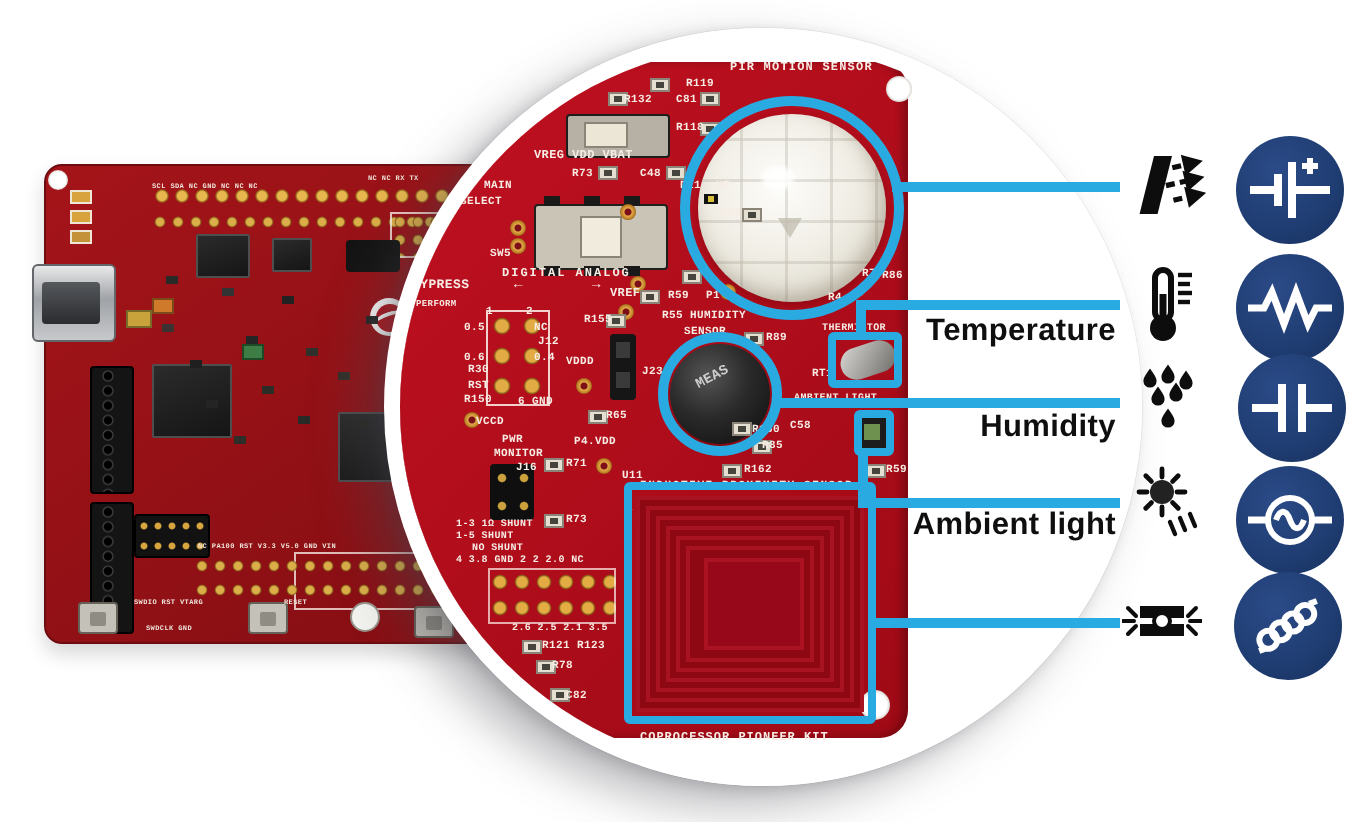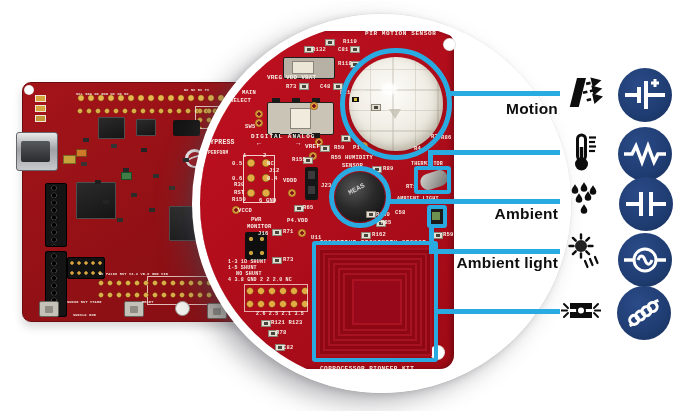--- a/index.html
+++ b/index.html
@@ -276,21 +276,20 @@
   <div class="hl" style="left:312px;top:241px;width:126px;height:121px"></div>
 
   <div class="cline" style="left:446px;top:91px;width:114px;height:5px"></div>
   <div class="cline" style="left:428px;top:150px;width:132px;height:5px"></div>
   <div class="cline" style="left:428px;top:152px;width:5px;height:17px"></div>
   <div class="cline" style="left:386px;top:199px;width:174px;height:5px"></div>
   <div class="cline" style="left:429px;top:225px;width:5px;height:29px"></div>
   <div class="cline" style="left:429px;top:249px;width:131px;height:5px"></div>
   <div class="cline" style="left:434px;top:309px;width:126px;height:5px"></div>
 
-  <div class="slabel" style="top:100px">Motion</div>
   <div class="bicon" style="left:561px;top:74px">
     <svg width="42" height="38" viewBox="0 0 42 38">
       <g transform="skewX(-14)">
           <rect x="17" y="4" width="9" height="29" fill="#0d0d0d"></rect>
         </g>
       <g transform="rotate(-13 30 18)" stroke="#0d0d0d" stroke-width="2.6" fill="#0d0d0d">
         <line x1="20" y1="9" x2="34" y2="9" stroke-dasharray="4.5 2.6"></line>
           <polygon points="34,5.8 40,9 34,12.2"></polygon>
         <line x1="22" y1="17" x2="33" y2="17" stroke-dasharray="4.5 2.6"></line>
           <polygon points="33,13.8 39,17 33,20.2"></polygon>
@@ -303,40 +302,41 @@
     <svg width="54" height="54" viewBox="0 0 54 54" stroke="#fff" fill="none">
       <line x1="7" y1="27" x2="21" y2="27" stroke-width="4"></line>
       <line x1="21" y1="19" x2="21" y2="35" stroke-width="4"></line>
       <line x1="28" y1="13" x2="28" y2="41" stroke-width="4"></line>
       <line x1="28" y1="27" x2="47" y2="27" stroke-width="4"></line>
       <line x1="33" y1="15" x2="41" y2="15" stroke-width="3"></line>
       <line x1="37" y1="11" x2="37" y2="19" stroke-width="3"></line>
     </svg>
   </div>
 
+  <div class="slabel" style="top:157px">Temperature</div>
   <div class="bicon" style="left:565px;top:132px">
     <svg width="34" height="40" viewBox="0 0 34 40">
       <rect x="12.5" y="3" width="8" height="25" rx="4" fill="#fff" stroke="#0d0d0d" stroke-width="3"></rect>
       <circle cx="16.5" cy="32" r="6.5" fill="#0d0d0d"></circle>
       <line x1="16.5" y1="15" x2="16.5" y2="29" stroke="#0d0d0d" stroke-width="3.5"></line>
       <g stroke="#0d0d0d" stroke-width="2.2">
         <line x1="24" y1="5.5" x2="31" y2="5.5"></line>
           <line x1="24" y1="10" x2="30" y2="10"></line>
         <line x1="24" y1="14.5" x2="31" y2="14.5"></line>
           <line x1="24" y1="19" x2="30" y2="19"></line>
       </g>
     </svg>
   </div>
   <div class="navy" style="left:618px;top:127px">
     <svg width="54" height="54" viewBox="0 0 54 54" stroke="#fff" fill="none" stroke-width="3.5" stroke-linejoin="miter">
       <polyline points="6,27 14,27 18,19 24,35 30,19 36,35 40,27 48,27"></polyline>
     </svg>
   </div>
 
-  <div class="slabel" style="top:205px">Ambient</div>
+  <div class="slabel" style="top:205px">Humidity</div>
   <div class="bicon" style="left:567px;top:182px">
     <svg width="34" height="36" viewBox="0 0 34 36" fill="#0d0d0d">
       <defs>
           <path id="dp" d="M0,-4.8 C1.9,-2 3.3,-0.4 3.3,1.5 A3.3,3.3 0 1,1 -3.3,1.5 C-3.3,-0.4 -1.9,-2 0,-4.8 Z"></path>
         </defs>
       <use href="#dp" x="8" y="7"></use>
         <use href="#dp" x="17" y="5"></use>
         <use href="#dp" x="26" y="8"></use>
       <use href="#dp" x="12" y="16"></use>
         <use href="#dp" x="21" y="14"></use>

